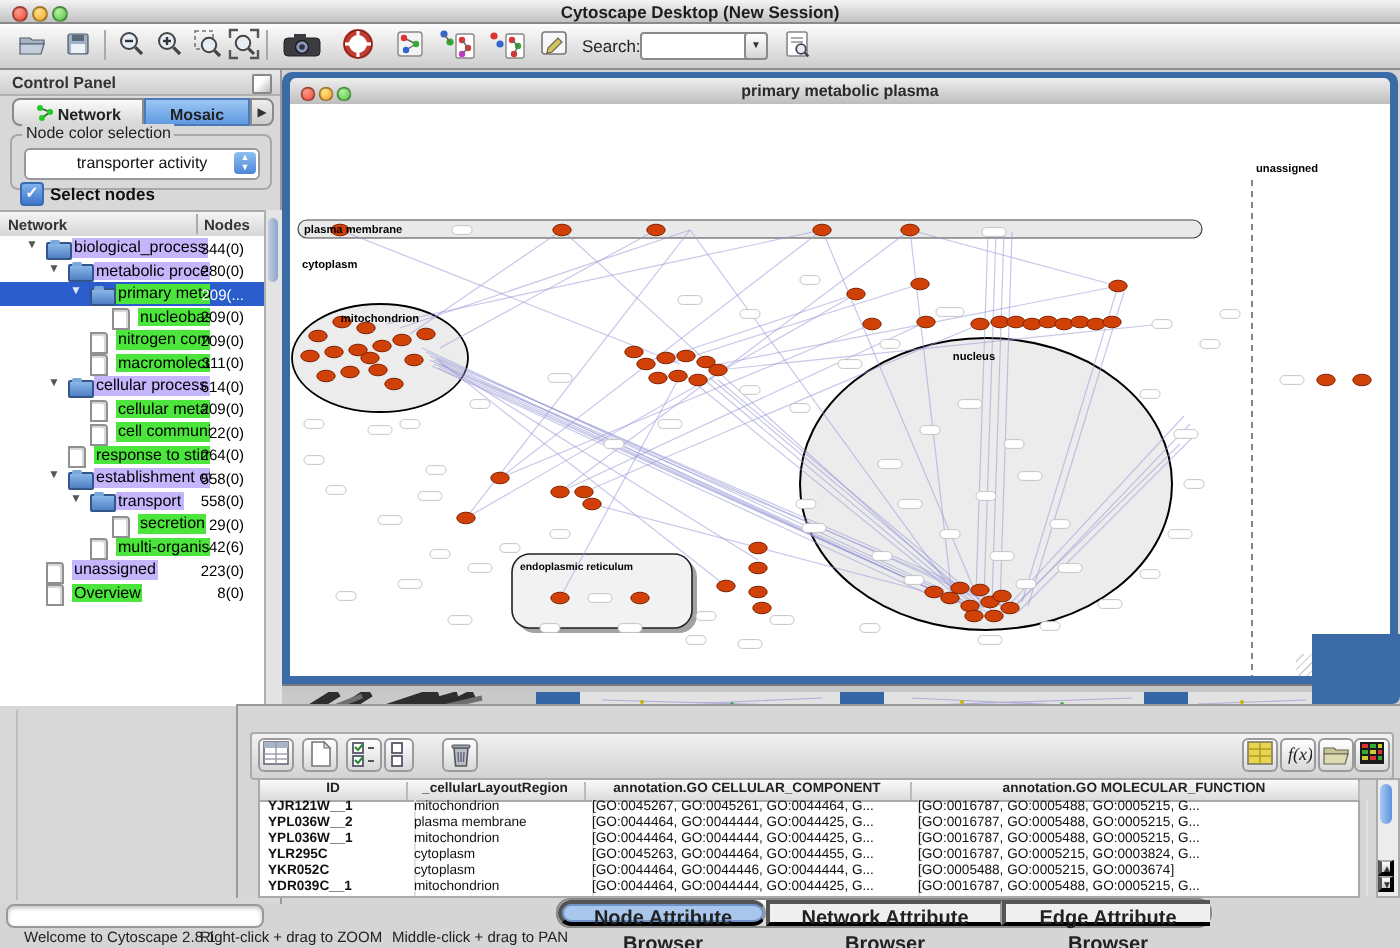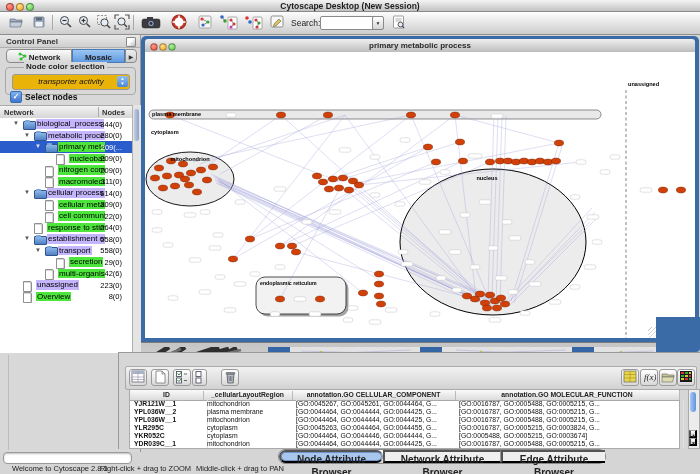--- a/index.html
+++ b/index.html
@@ -29,23 +29,23 @@
     border-bottom:1px solid #b0b0b0;font-size:8px;font-weight:bold;color:#333;}
   .phead span.t{position:absolute;left:6px;top:1.5px;text-align:right;}
   .floatic{position:absolute;right:4px;top:2px;width:8px;height:8px;border:1px solid #888;border-radius:1px;
     background:linear-gradient(135deg,#fff 40%,#bbb);}
   .ctab{position:absolute;top:14px;height:14px;border:1px solid #8a8a8a;font-size:8px;font-weight:bold;
     color:#222;text-align:center;line-height:14px;background:linear-gradient(#fafafa,#d8d8d8);}
   .ctab.sel{background:linear-gradient(#9cc6f2,#5f9ae2);border-color:#4a7ab8;}
   .ctabarrow{position:absolute;top:14px;height:14px;width:12px;border:1px solid #8a8a8a;border-radius:0 4px 4px 0;
     background:linear-gradient(#eee,#ccc);font-size:6px;line-height:14px;text-align:center;color:#333;padding:0;}
   .groupbox{position:absolute;left:5px;top:32px;width:129px;height:26px;border:1px solid #a8a8a8;border-radius:4px;}
-  .grouplbl{position:absolute;left:11px;top:27px;font-size:8px;font-weight:bold;color:#222;background:#d8d8d8;padding:0 2px;margin-left:13px;}
-  .combo{position:absolute;left:12px;top:39px;width:116px;height:14px;background:#eab308;border:1px solid #999;
-    border-radius:3px;font-size:8px;line-height:13px;text-align:center;color:#111;font-style:italic;}
+  .grouplbl{position:absolute;left:11px;top:27px;font-size:8px;font-weight:normal;color:#222;background:#d8d8d8;padding:0 2px;}
+  .combo{position:absolute;left:12px;top:39px;width:116px;height:14px;background:#ffffff;border:1px solid #999;
+    border-radius:3px;font-size:8px;line-height:13px;text-align:center;color:#111;}
   .combostep{position:absolute;right:1px;top:1px;width:11px;height:10.5px;border-radius:2px;
     background:linear-gradient(#8fc0f0,#4d86d8);color:#fff;font-size:4.5px;line-height:5px;text-align:center;}
   .cbx{position:absolute;left:10px;top:56px;width:10px;height:10px;border-radius:2px;border:1px solid #3a6cb0;
     background:linear-gradient(#7fb2ec,#3f74cc);color:#fff;font-size:8px;line-height:10px;text-align:center;font-weight:bold;}
   .cbxlbl{position:absolute;left:25px;top:57px;font-size:8.5px;font-weight:bold;color:#111;}
   .treehead{position:absolute;left:0;top:70px;width:132px;height:12px;background:linear-gradient(#f4f4f4,#d6d6d6);
     border-top:1px solid #aaa;border-bottom:1px solid #9a9a9a;font-size:7.5px;font-weight:bold;color:#333;}
   .treehead .c1{position:absolute;left:4px;top:1.5px;}
   .treehead .c2{position:absolute;left:102px;top:1.5px;}
   .treehead .div{position:absolute;left:98px;top:1px;width:1px;height:10px;background:#aaa;}
@@ -354,21 +354,21 @@
         </div>
       </div>
     <div class="cpanel-divider"></div>
   </div>
 
   <div class="netwin">
     <div class="ntitle">
       <span class="tl r" style="left:5px"></span>
       <span class="tl y" style="left:14px"></span>
       <span class="tl g" style="left:23px"></span>
-      <span class="t">primary metabolic process</span>
+      <span class="t">primary metabolic plasma</span>
     </div>
     <div class="ncanvas">
       <svg id="net-svg" width="550" height="286" viewBox="0 0 550 286">
           <rect x="4" y="58" width="452" height="9" rx="4.5" fill="#e9e9e9" stroke="#444" stroke-width="0.6"></rect>
           <ellipse cx="45" cy="127" rx="44" ry="27" fill="#ececec" stroke="#000" stroke-width="0.9"></ellipse>
           <ellipse cx="348" cy="190" rx="93" ry="73" fill="#ececec" stroke="#000" stroke-width="1"></ellipse>
           <rect x="113.5" y="227.5" width="90" height="37" rx="9" fill="#555" opacity="0.55"></rect>
           <rect x="111" y="225" width="90" height="37" rx="9" fill="#f2f2f2" stroke="#222" stroke-width="0.8"></rect>
           <line x1="481" y1="38" x2="481" y2="292" stroke="#777" stroke-width="0.9" stroke-dasharray="3 2.5"></line>
           <line x1="70" y1="128" x2="330" y2="247" stroke="#9a9ad8" stroke-width="0.6" opacity="0.55"></line>

